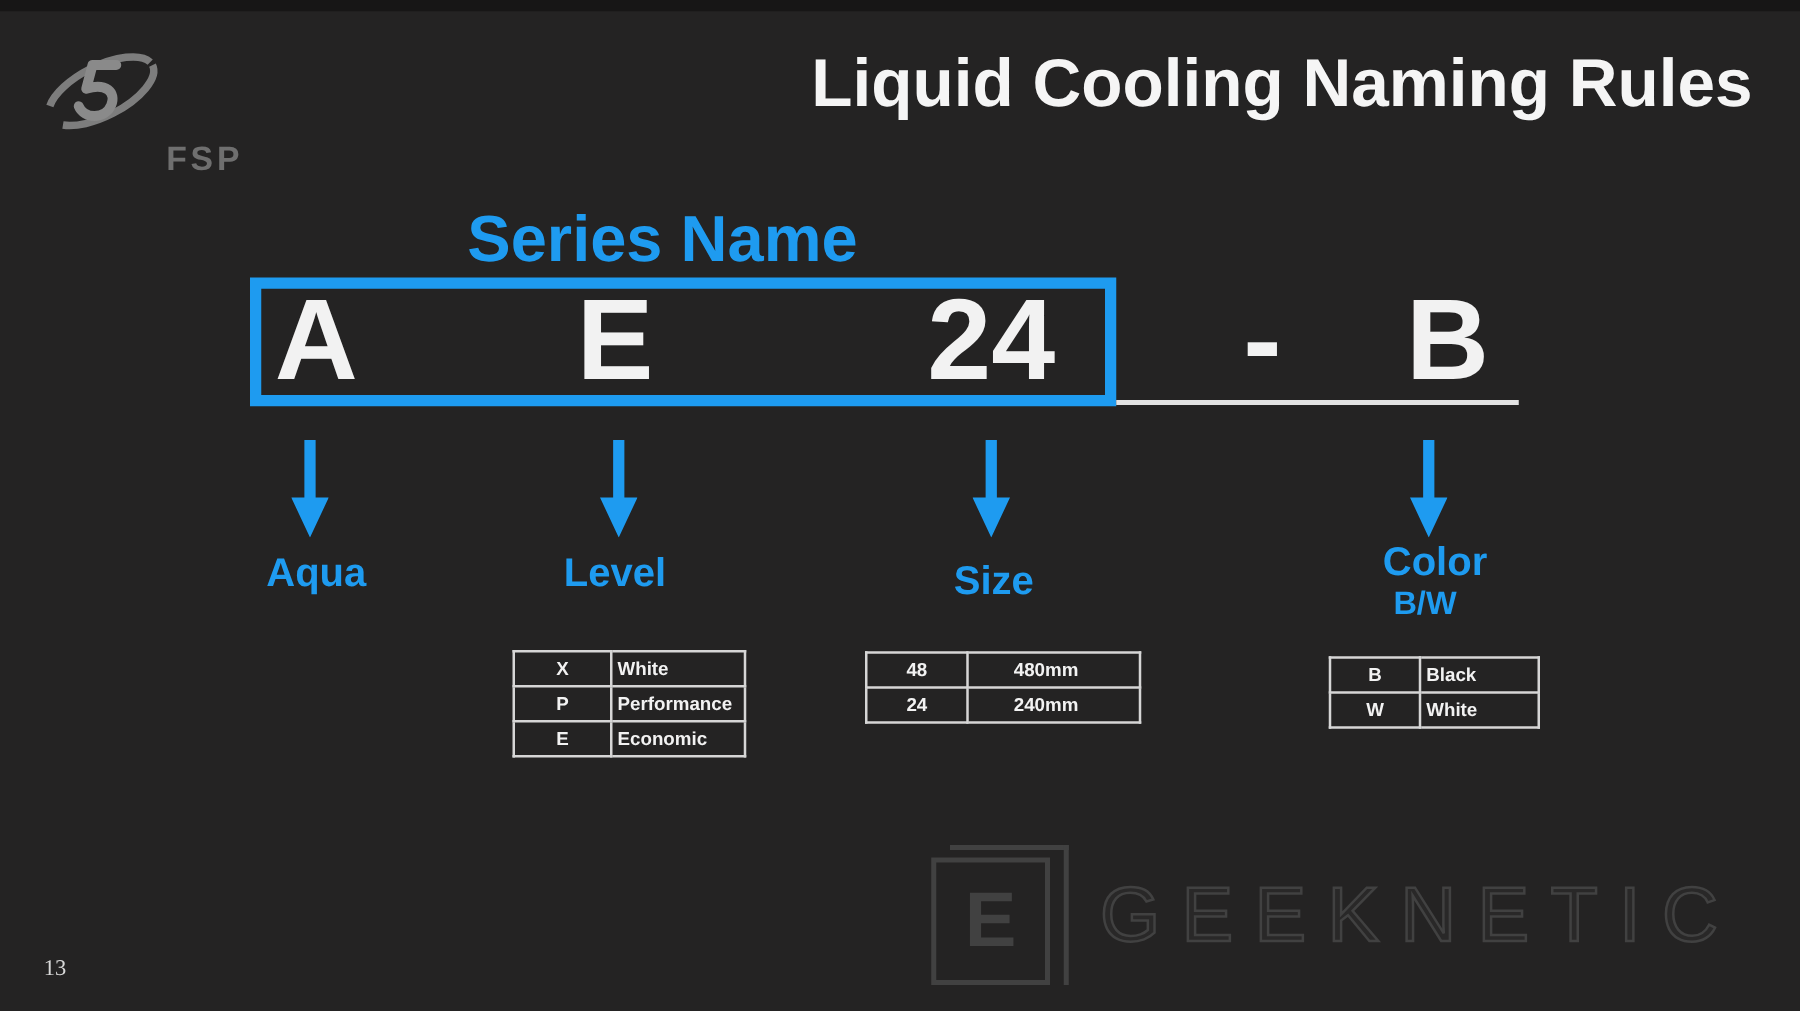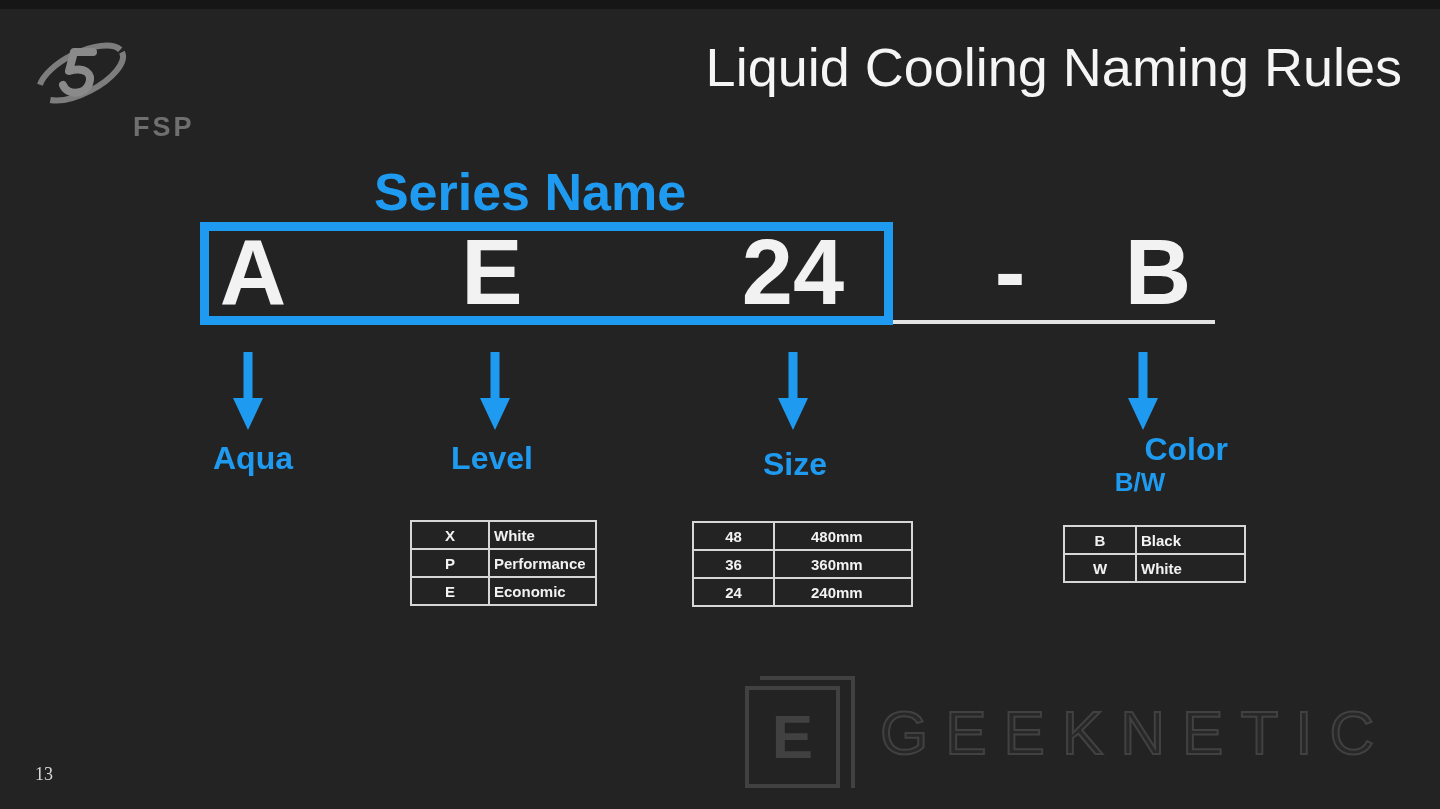--- a/index.html
+++ b/index.html
@@ -19,21 +19,21 @@
 
   
   .logo{position:absolute;left:33px;top:40px;width:180px;height:70px;}
   .logo svg{position:absolute;left:0;top:0;}
   .logo-text{
     position:absolute;left:100px;top:72px;
     font-size:27px;font-weight:bold;letter-spacing:3px;color:#6f6f6f;
   }
   .slide-title{
     position:absolute;right:38px;top:36px;width:900px;
-    text-align:right;font-size:54px;font-weight:normal;color:#f5f5f5;
+    text-align:right;font-size:54px;font-weight:bold;color:#f5f5f5;
     letter-spacing:0px;white-space:nowrap;
   }
 
   
   .series-label{
     position:absolute;left:200px;top:162px;width:660px;
     text-align:center;font-size:52px;font-weight:bold;color:var(--accent);
   }
   .code-box{
     position:absolute;left:200px;top:222px;width:693px;height:103px;
@@ -56,39 +56,39 @@
   .down-arrow{position:absolute;top:352px;width:30px;height:78px;color:var(--accent);}
   .arrow-1{left:233px;} .arrow-2{left:480px;} .arrow-3{left:778px;} .arrow-4{left:1128px;}
 
   .anno{
     position:absolute;width:160px;text-align:center;
     font-size:32px;font-weight:bold;color:var(--accent);
   }
   .anno-aqua{left:173px;top:440px;}
   .anno-level{left:412px;top:440px;}
   .anno-size{left:715px;top:446px;}
-  .anno-color{left:1068px;top:431px;text-align:right;}
+  .anno-color{left:1068px;top:431px;}
   .anno-sub{left:1060px;top:467px;font-size:26px;}
 
   
   table.legend{
     position:absolute;border-collapse:collapse;
     color:var(--white);font-size:15px;font-weight:bold;
   }
   table.legend td{
     border:2px solid #d6d6d6;height:28px;vertical-align:middle;
   }
   td.code-col{text-align:center;}
   td.desc-col{text-align:left;padding-left:4px;}
   .tbl-level{left:410px;top:520px;}
   .tbl-level .code-col{width:78px;} .tbl-level .desc-col{width:107px;}
   .tbl-size{left:692px;top:521px;}
   .tbl-size .code-col{width:81px;} .tbl-size .desc-col{width:138px;padding-left:36px;}
   .tbl-color{left:1063px;top:525px;}
-  .tbl-color .code-col{width:72px;} .tbl-color .desc-col{width:109px;}
+  .tbl-color .code-col{width:72px;} .tbl-color .desc-col{width:95px;}
 
   
   .wm{position:absolute;left:738px;top:672px;color:var(--wm);}
   .wm-box-outer{
     position:absolute;left:22px;top:4px;width:95px;height:112px;
     border-top:4px solid var(--wm);border-right:4px solid var(--wm);
   }
   .wm-box-inner{
     position:absolute;left:7px;top:14px;width:95px;height:102px;
     border-left:4px solid var(--wm);border-bottom:4px solid var(--wm);
@@ -173,24 +173,20 @@
     </tbody>
   </table>
 
   <table class="legend tbl-size">
     <tbody>
       <tr>
         <td class="code-col">48</td>
         <td class="desc-col">480mm</td>
       </tr>
       <tr>
-        <td class="code-col">36</td>
-        <td class="desc-col">360mm</td>
-      </tr>
-      <tr>
         <td class="code-col">24</td>
         <td class="desc-col">240mm</td>
       </tr>
     </tbody>
   </table>
 
   <table class="legend tbl-color">
     <tbody>
       <tr>
         <td class="code-col">B</td>

